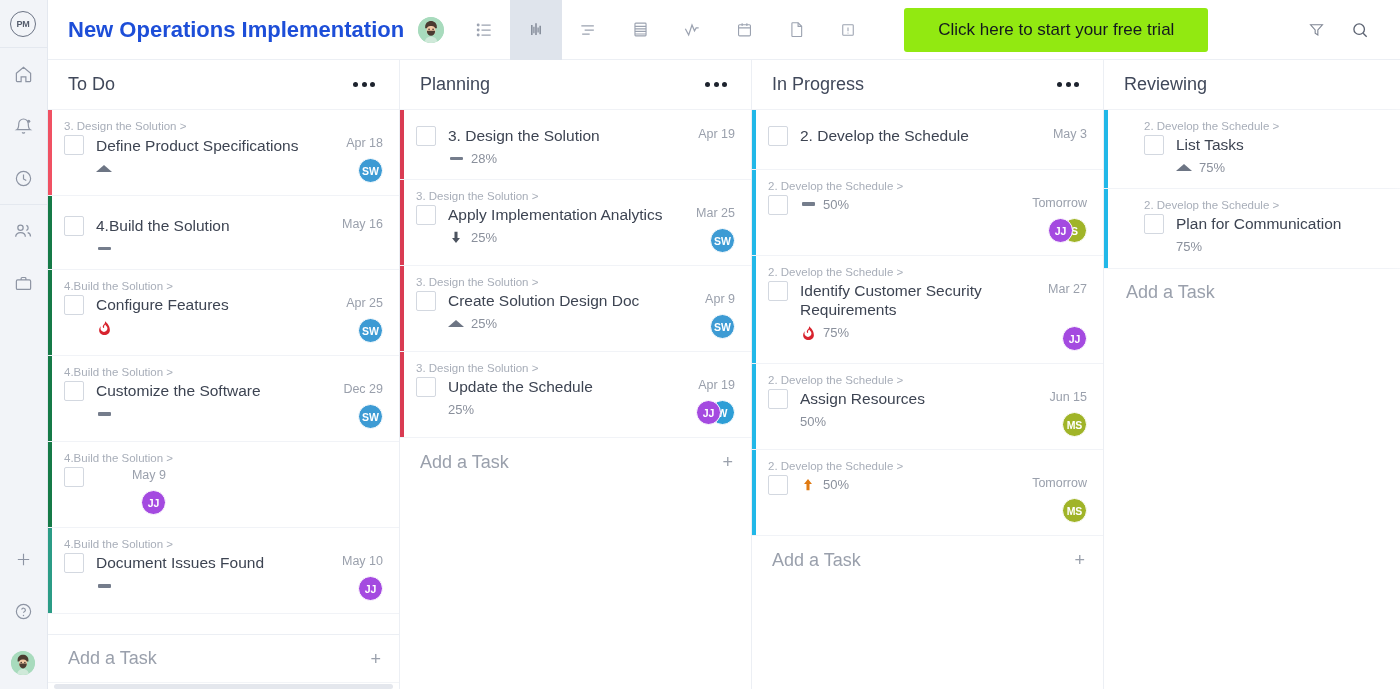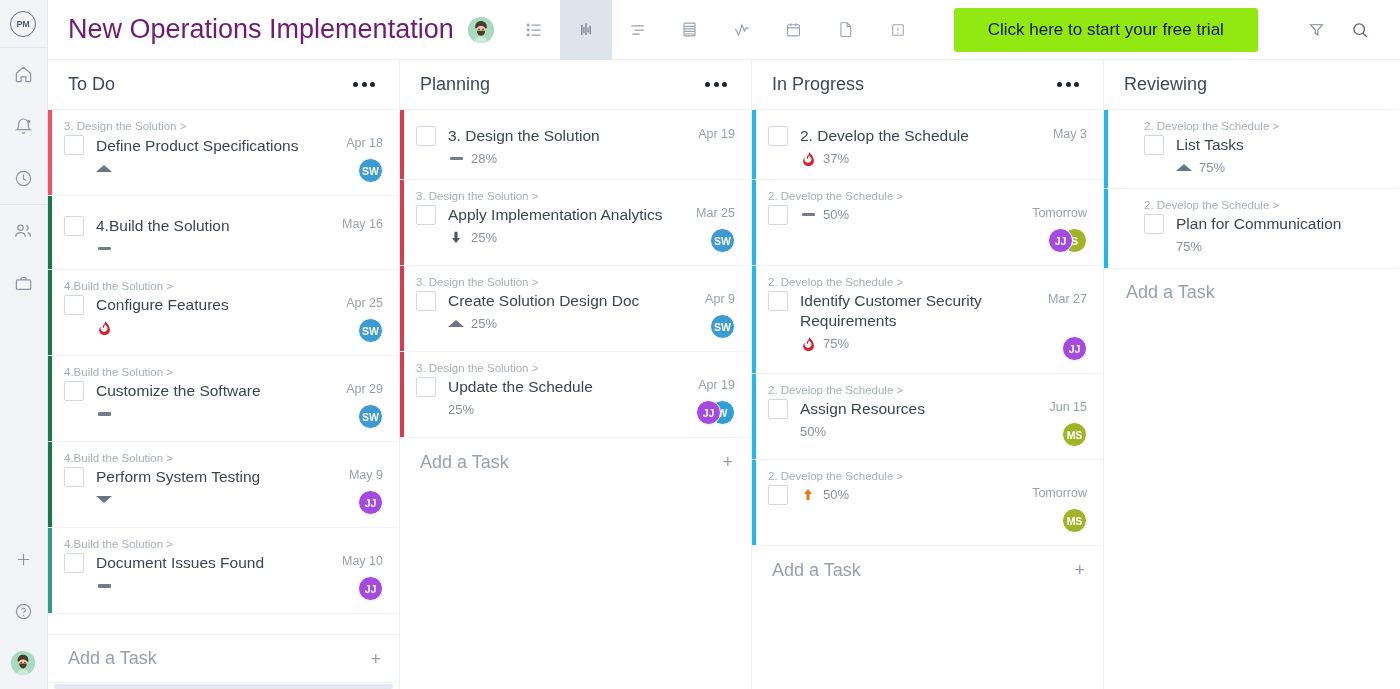--- a/index.html
+++ b/index.html
@@ -50,21 +50,21 @@
 
   
   .topbar {
     height: 60px; flex: 0 0 60px;
     display: flex; align-items: center;
     background: #fff;
     border-bottom: 1px solid #eceff4;
     padding-left: 20px;
   }
   .proj-title {
-    font-size: 27px; color: #701a75; font-weight: 400;
+    font-size: 22px; color: #1d4ed8; font-weight: 700;
     white-space: nowrap;
   }
   .proj-avatar {
     width: 26px; height: 26px; border-radius: 50%;
     background: #a8dbbd; margin-left: 14px; overflow: hidden;
     flex: 0 0 26px; position: relative;
   }
   .face { position: absolute; left: 0; top: 0; width: 100%; height: 100%; }
   .view-tabs { display: flex; align-items: center; margin-left: 14px; }
   .view-tab {
@@ -467,44 +467,35 @@
                 <div class="card-mid">
                   <div class="card-title">Customize the Software</div>
                   <div class="card-meta">
                     <span class="pri">
                         <span class="pri-dash"></span>
                       </span>
                     <span class="pct"></span>
                   </div>
                 </div>
                 <div class="card-right">
-                  <div class="card-date">Apr 29</div>
+                  <div class="card-date">Dec 29</div>
                   <div class="av-row">
                     <div class="av" style="background:#3d9bd4">SW</div>
                   </div>
                 </div>
               </div>
             </div>
           </div>
 
           <div class="card">
             <div class="stripe" style="background:#157a47"></div>
             <div style="width:100%">
               <div class="card-crumb">4.Build the Solution &gt;</div>
               <div style="display:flex">
                 <div class="card-chk"></div>
-                <div class="card-mid">
-                  <div class="card-title">Perform System Testing</div>
-                  <div class="card-meta">
-                    <span class="pri">
-                      <span style="width:0;height:0;border-left:8px solid transparent;border-right:8px solid transparent;border-top:7px solid #6d7584;display:block"></span>
-                    </span>
-                    <span class="pct"></span>
-                  </div>
-                </div>
                 <div class="card-right">
                   <div class="card-date">May 9</div>
                   <div class="av-row">
                     <div class="av" style="background:#a44ae0">JJ</div>
                   </div>
                 </div>
               </div>
             </div>
           </div>
 
@@ -668,28 +659,20 @@
         </div>
         <div class="col-body">
 
           <div class="card">
             <div class="stripe" style="background:#22b8e8"></div>
             <div style="width:100%;padding-top:6px">
               <div style="display:flex">
                 <div class="card-chk"></div>
                 <div class="card-mid">
                   <div class="card-title">2. Develop the Schedule</div>
-                  <div class="card-meta">
-                    <span class="pri">
-                      <svg width="15" height="15" viewBox="0 0 24 24" fill="#d8232e">
-                          <path d="M12.8 2c.6 3.1-1.2 4.4-2.6 6.1-1.6 2-1 4 .3 4.6.6.3 1.1-.2.9-1-.5-2 .6-3.3 1.8-4.4 1 2.2 3.5 3.3 3.5 6 0 3.2-2.6 5.7-5.5 5.7S5.5 16.5 5.5 13.3c0-1.2.3-2.2.8-3.2-1.8 1.6-2.9 3.9-2.9 6.3 0 4.4 3.9 7.6 8.6 7.6s8.6-3.2 8.6-7.6C20.6 9.5 16.6 5.2 12.8 2z"></path>
-                        </svg>
-                    </span>
-                    <span class="pct">37%</span>
-                  </div>
                 </div>
                 <div class="card-right">
                   <div class="card-date">May 3</div>
                 </div>
               </div>
             </div>
           </div>
 
           <div class="card">
             <div class="stripe" style="background:#22b8e8"></div>

